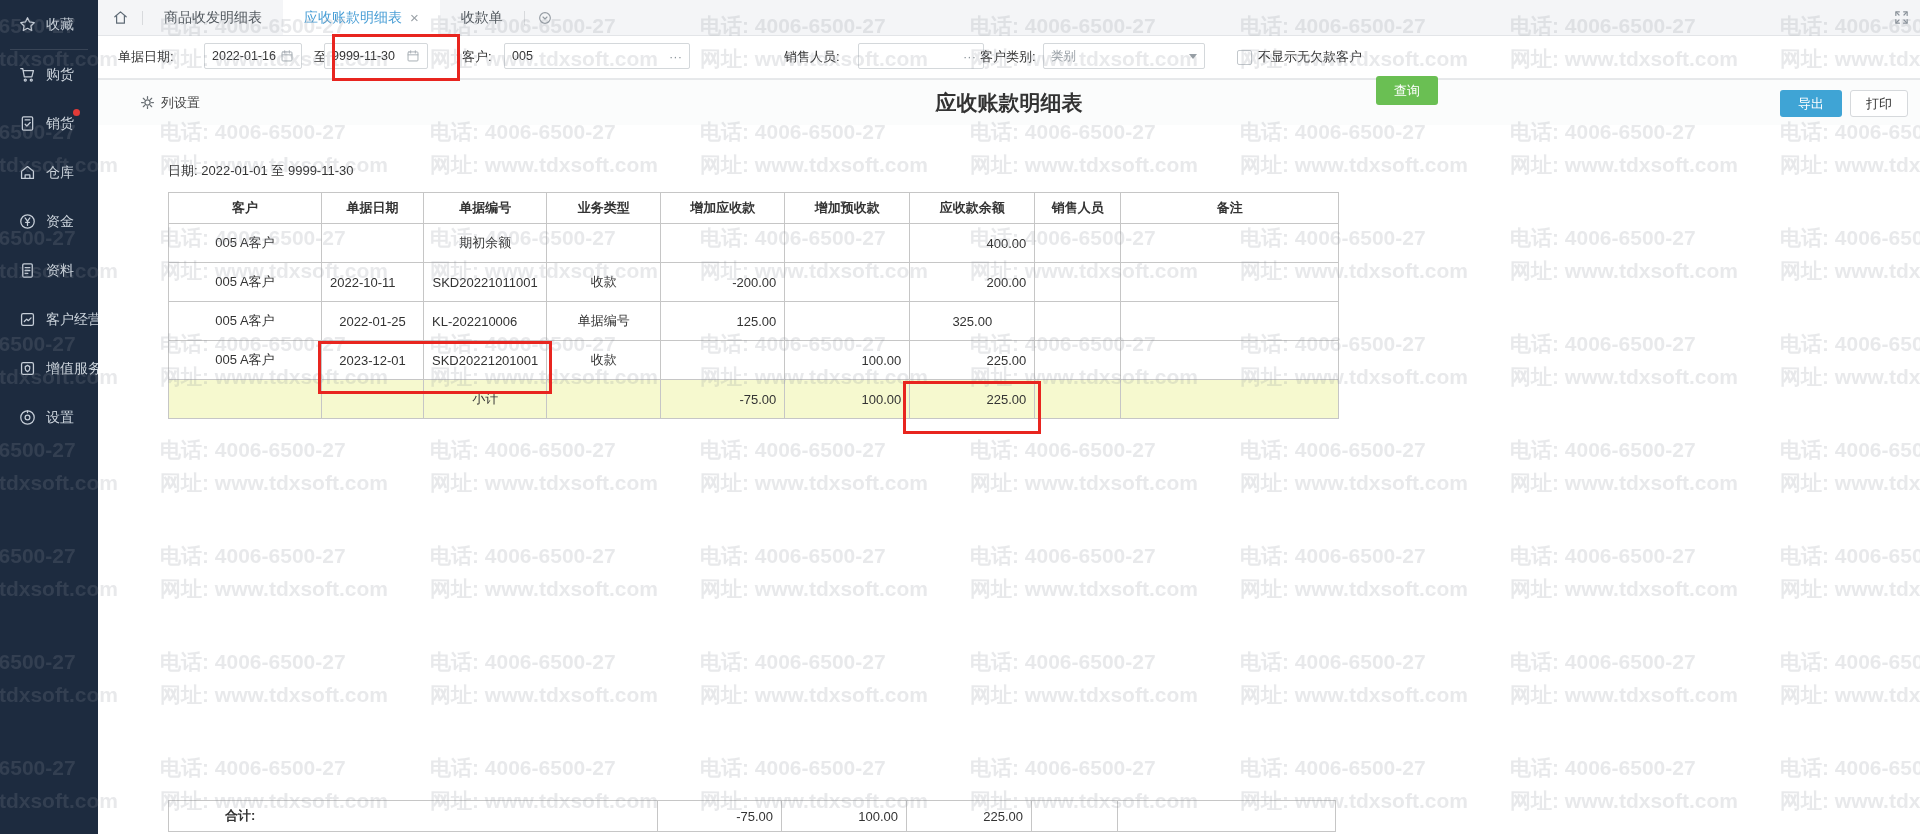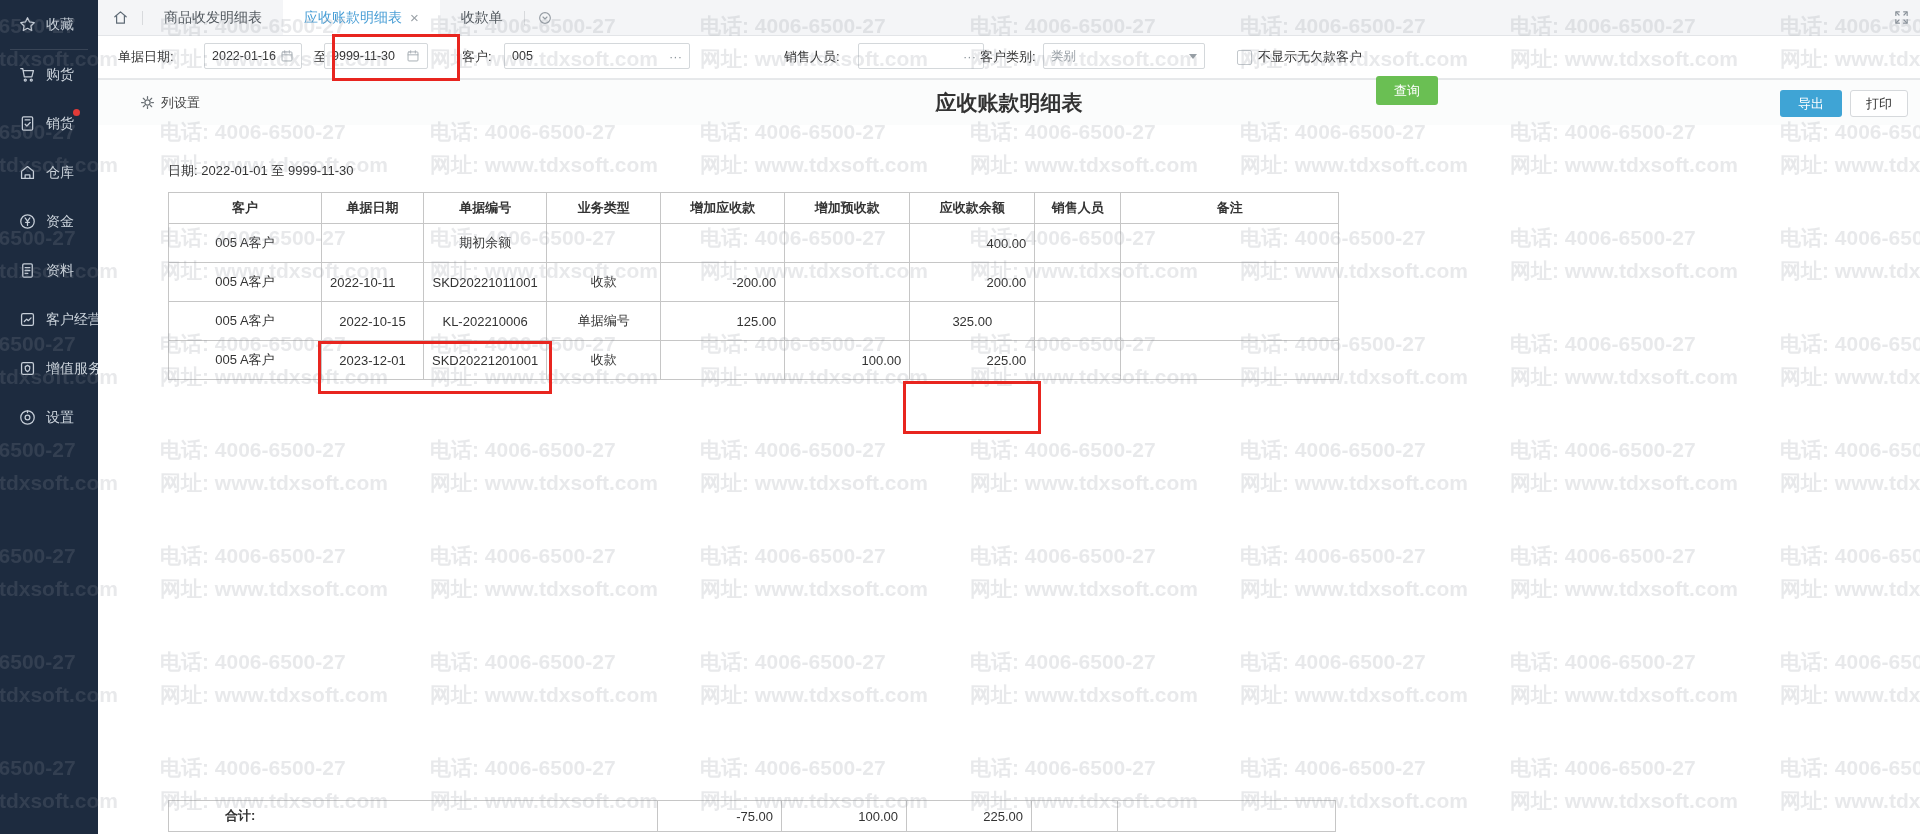--- a/index.html
+++ b/index.html
@@ -457,35 +457,46 @@
             <td style="text-align:center">SKD20221011001</td>
             <td style="text-align:center">收款</td>
             <td style="text-align:right">-200.00</td>
             <td style="text-align:right"></td>
             <td style="text-align:right">200.00</td>
             <td style="text-align:center"></td>
             <td style="text-align:left"></td>
           </tr>
           <tr class="">
             <td style="text-align:center">005 A客户</td>
-            <td style="text-align:center">2022-10-15</td>
-            <td style="text-align:center">KL-202210006</td>
+            <td style="text-align:center">2022-01-25</td>
+            <td style="text-align:left">KL-202210006</td>
             <td style="text-align:center">单据编号</td>
             <td style="text-align:right">125.00</td>
             <td style="text-align:right"></td>
             <td style="text-align:center">325.00</td>
             <td style="text-align:center"></td>
             <td style="text-align:left"></td>
           </tr>
           <tr class="">
             <td style="text-align:center">005 A客户</td>
             <td style="text-align:center">2023-12-01</td>
             <td style="text-align:center">SKD20221201001</td>
             <td style="text-align:center">收款</td>
             <td style="text-align:right"></td>
+            <td style="text-align:right">100.00</td>
+            <td style="text-align:right">225.00</td>
+            <td style="text-align:center"></td>
+            <td style="text-align:left"></td>
+          </tr>
+          <tr class="subtotal">
+            <td style="text-align:center"></td>
+            <td style="text-align:center"></td>
+            <td style="text-align:center">小计</td>
+            <td style="text-align:center"></td>
+            <td style="text-align:right">-75.00</td>
             <td style="text-align:right">100.00</td>
             <td style="text-align:right">225.00</td>
             <td style="text-align:center"></td>
             <td style="text-align:left"></td>
           </tr>
         </tbody>
       </table>
     <table class="report" id="footer-table">
         <colgroup>
           <col style="width:153px">

